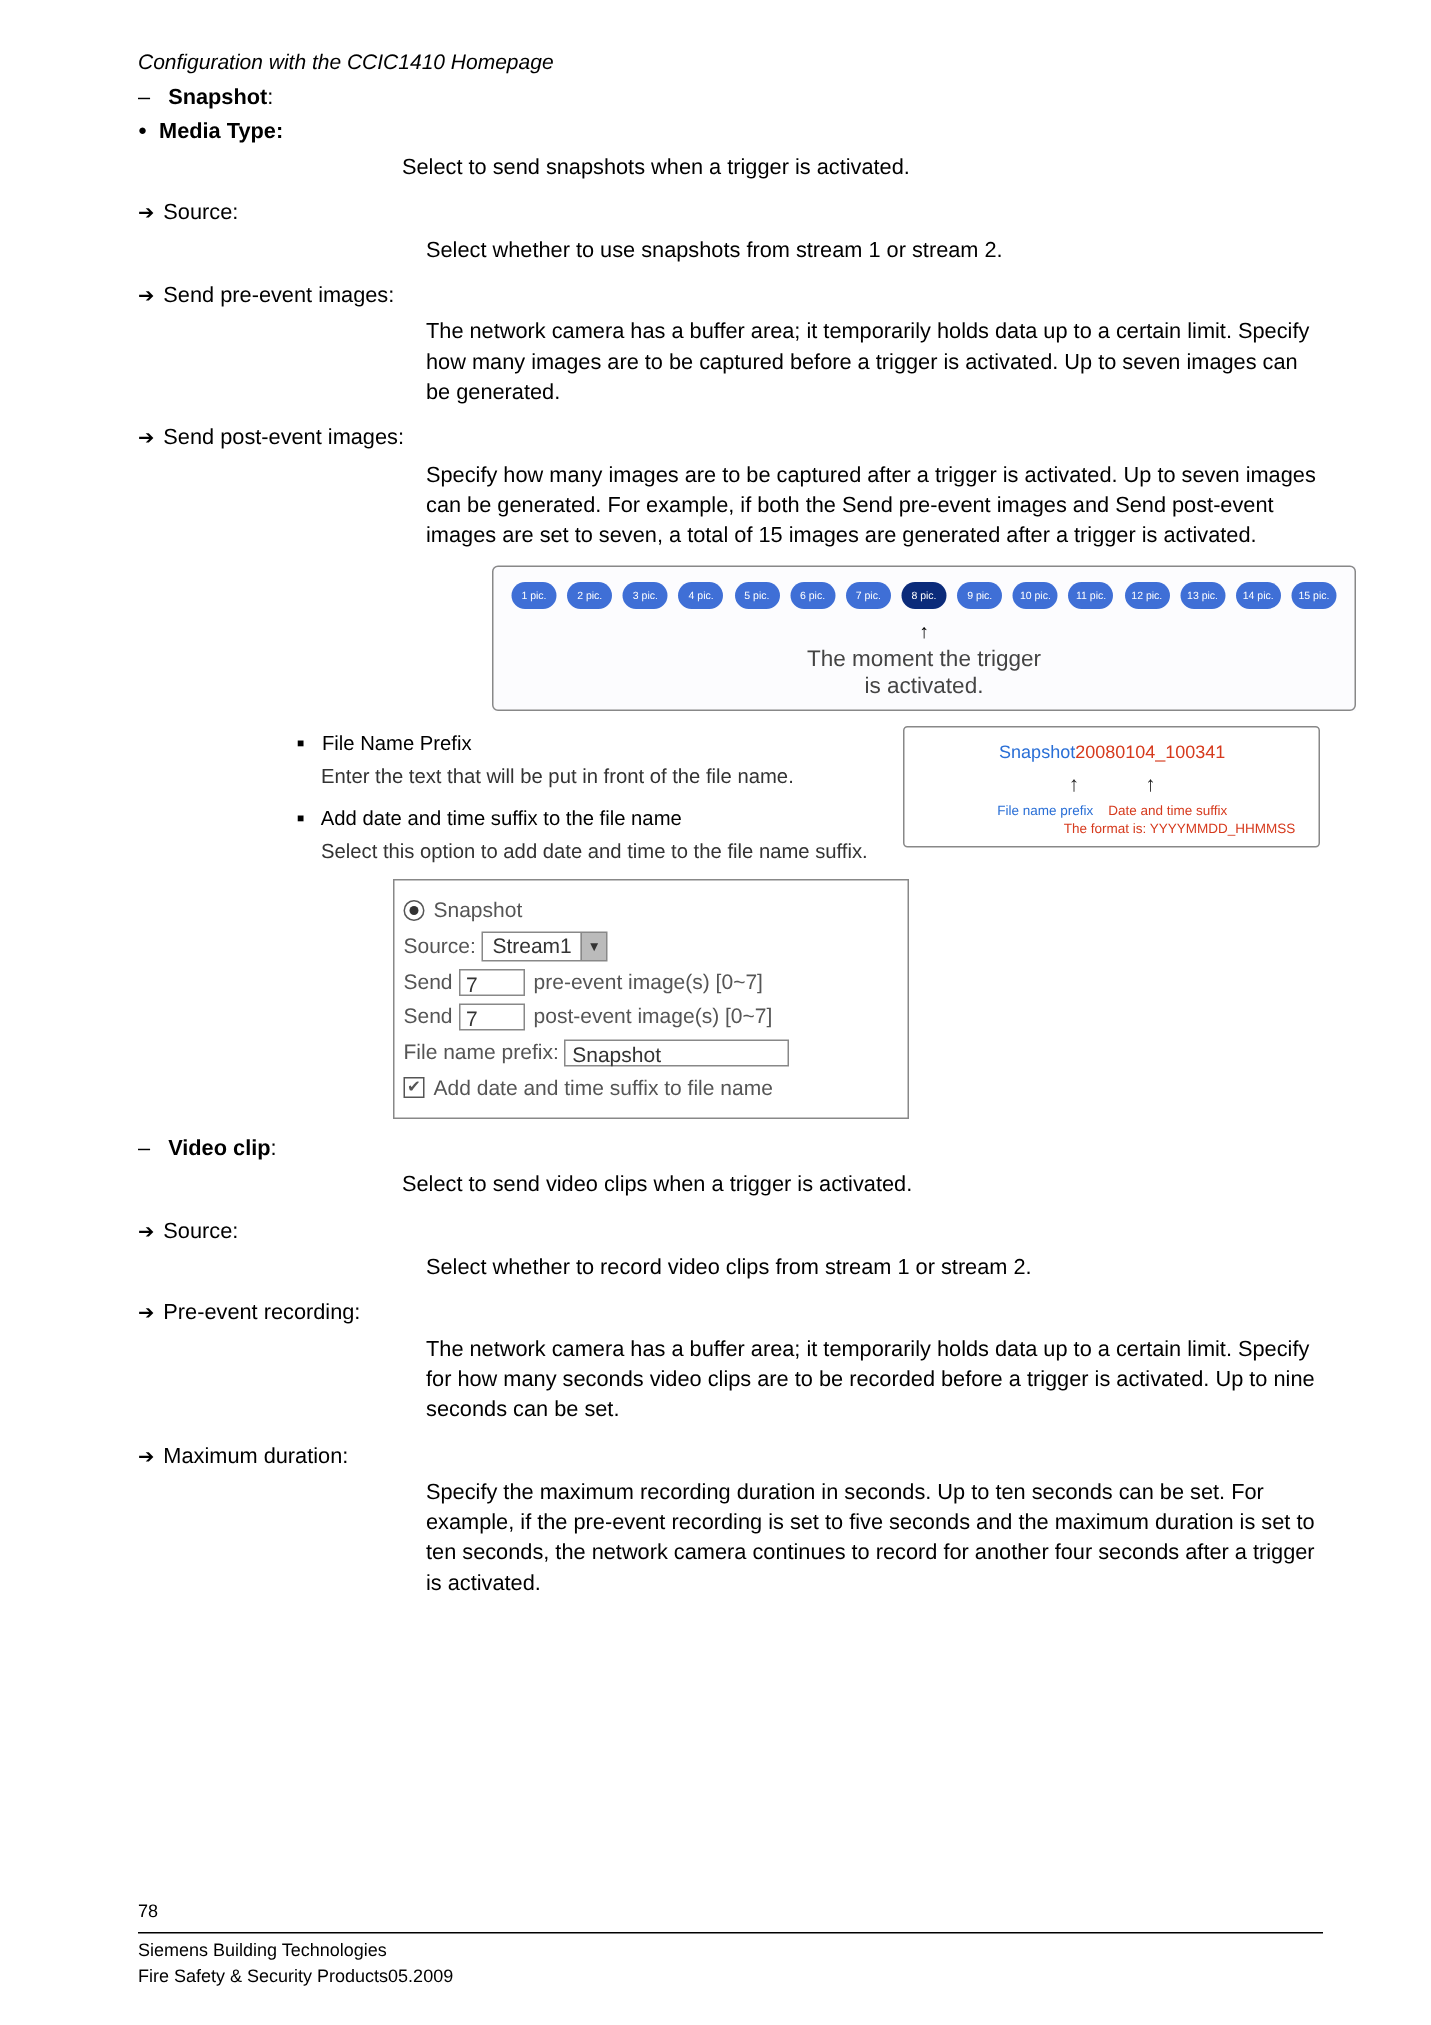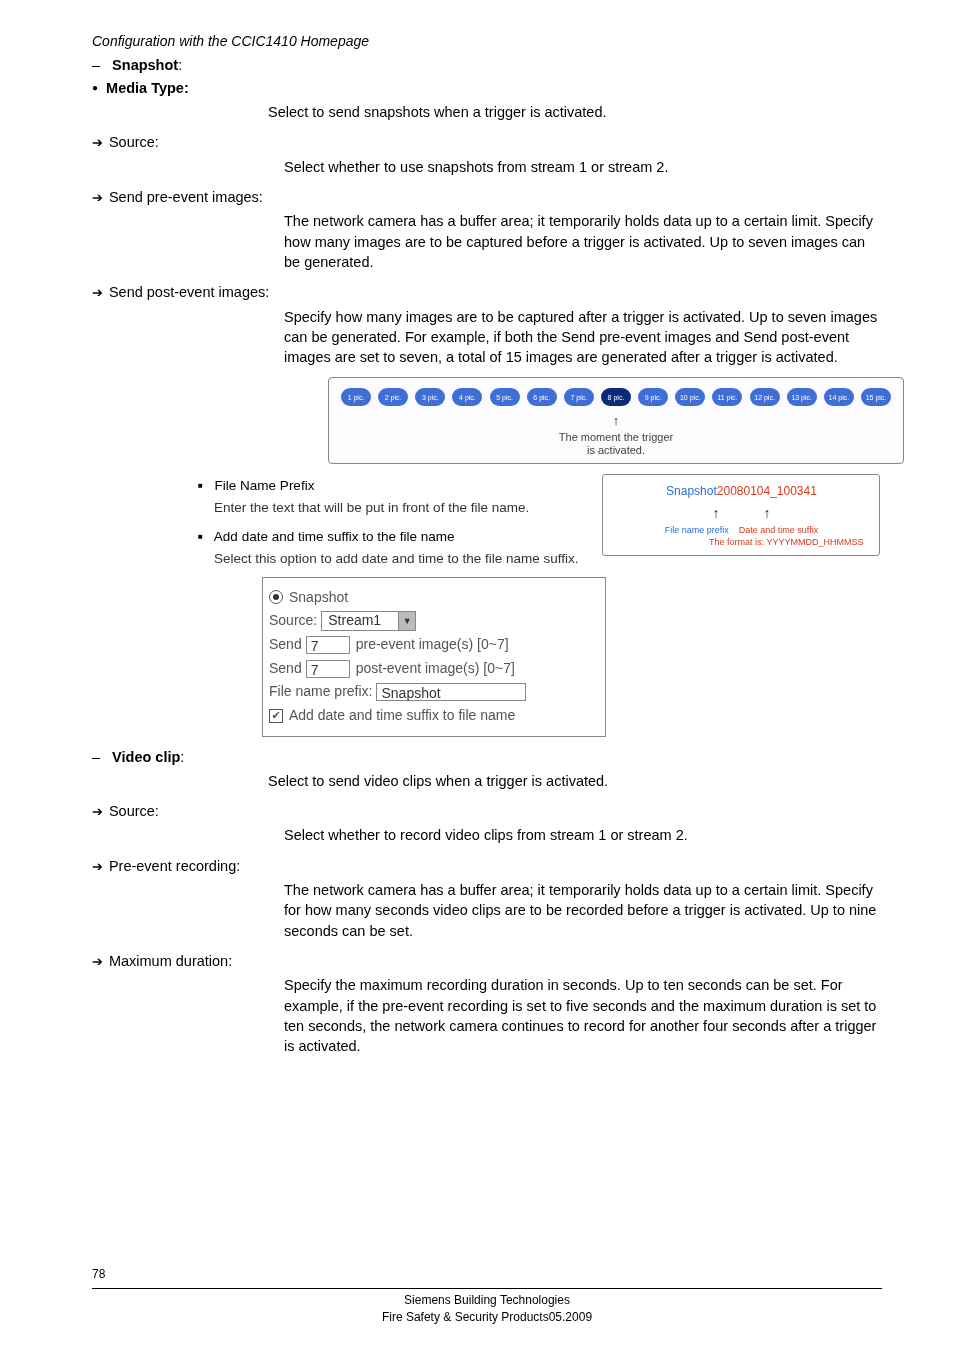--- a/index.html
+++ b/index.html
@@ -60,21 +60,21 @@
     display: flex;
     align-items: center;
     justify-content: center;
     white-space: nowrap;
   }
   .pic.active { background:#0b2b7a; }
   .trigger-arrow {
     font-size: 13px;
   }
   .moment {
-    font-size: 11px;
+    font-size: 15px;
     color: #444;
     line-height: 1.2;
   }
 
   .filename-row {
     display: flex;
     align-items: flex-start;
     gap: 24px;
     margin: 10px 0 4px 106px;
   }
@@ -117,39 +117,38 @@
   }
   .fake-select {
     display:inline-flex;
     align-items:center;
     border:1px solid #888;
     background:#fff;
     height:20px;
     box-sizing:border-box;
     font-size:14px;
     color:#333;
-    gap:11px;
   }
   .fake-select .sel-text { padding:0 6px; }
   .fake-select .sel-btn { width:16px; height:100%; background:#bbb; display:flex; align-items:center; justify-content:center; font-size:9px; border-left:1px solid #888; color:#333;}
   .radio { width:12px; height:12px; border:1px solid #555; border-radius:50%; display:inline-flex; align-items:center; justify-content:center; margin-right:6px; background:#fff; vertical-align:-1px;}
   .radio .dot{ width:6px; height:6px; border-radius:50%; background:#333; }
   .chk { width:12px; height:12px; border:1px solid #555; display:inline-flex; align-items:center; justify-content:center; margin-right:6px; background:#fff; vertical-align:-1px; font-size:11px; line-height:1;}
   .sub { margin-left:28px; }
 
   .footer {
     position: absolute;
     bottom: 24px;
     left: 92px;
     right: 72px;
     font-size: 12px;
   }
   .footer .pg { margin-bottom: 6px; }
   .footer .rule { height:1px; background:#000; margin-bottom:3px;}
-  .footer .row { display:flex; justify-content:center; font-size:12px;}
+  .footer .row { display:flex; justify-content:flex-start; font-size:12px;}
 </style>
 </head>
 <body>
 
 <div class="page">
 
   <div class="header-italic">Configuration with the CCIC1410 Homepage</div>
 
   <div class="li indent1 bullet-dash">
     <span class="bold">Snapshot</span><span>:</span>

